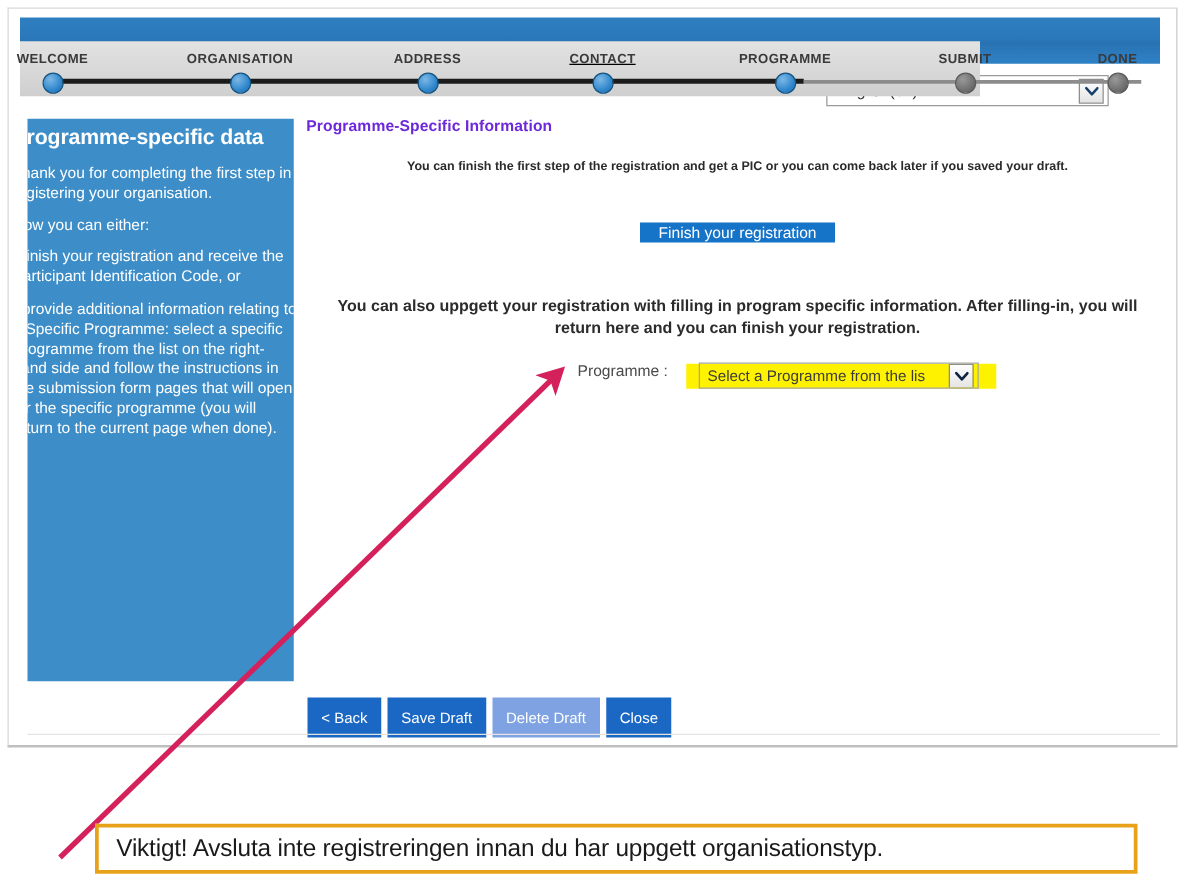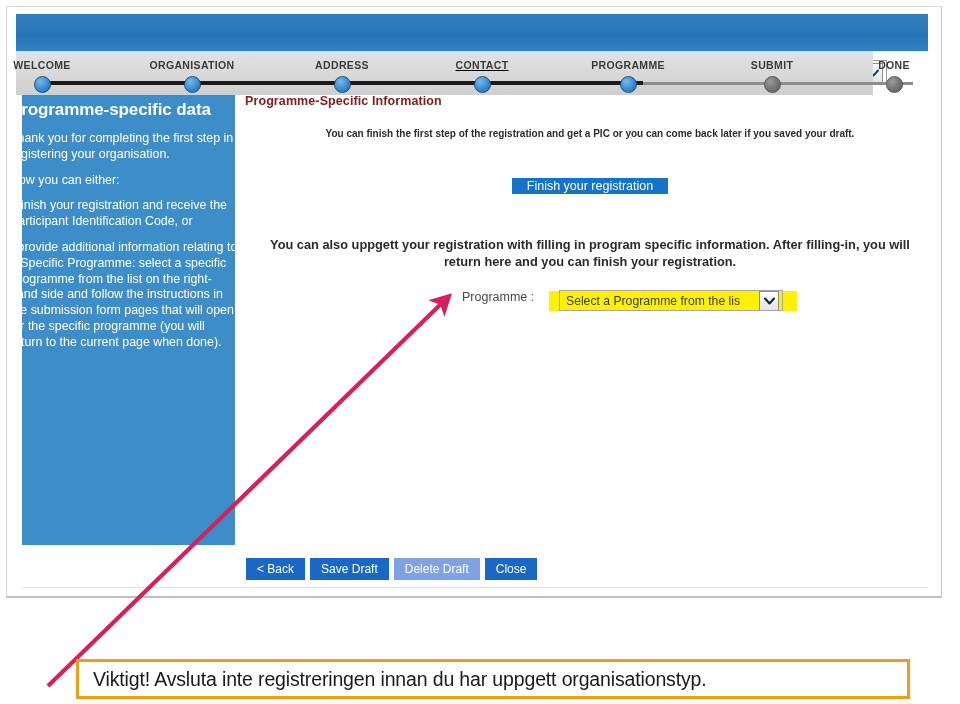--- a/index.html
+++ b/index.html
@@ -81,22 +81,22 @@
     align-items: center;
     justify-content: center;
     flex: 0 0 auto;
   }
   .sel-arrow-box svg { display: block; }
 
   
   #stepper {
     position: absolute;
     left: 9px;
-    top: 44px;
-    width: 857px;
+    top: 26px;
+    width: 768px;
     height: 44px;
     background: linear-gradient(to bottom,#e2e2e2 0%,#d7d7d7 60%,#cfcfcf 100%);
   }
   #step-line-done {
     position: absolute;
     left: 26px;
     top: 30px;
     height: 4px;
     width: 601px;
     background: #1b1b1b;
@@ -175,21 +175,21 @@
     margin: 10px 0 0 0;
   }
 
   
   #main-title {
     position: absolute;
     left: 238px;
     top: 87px;
     font-size: 12.5px;
     font-weight: bold;
-    color: #7f1d1d;
+    color: #6d28d9;
     letter-spacing: .1px;
   }
   #para-1 {
     position: absolute;
     left: 245px;
     top: 118px;
     width: 676px;
     text-align: center;
     font-size: 10px;
     font-weight: bold;
@@ -270,21 +270,21 @@
 
   
   #btn-bar {
     position: absolute;
     left: 239px;
     top: 551px;
     display: flex;
     gap: 5px;
   }
   .act-btn {
-    height: 22px;
+    height: 32px;
     padding: 0 11px;
     display: flex;
     align-items: center;
     justify-content: center;
     font-size: 12px;
     color: #ffffff;
     background: #1a68c4;
     border: none;
     white-space: nowrap;
     cursor: pointer;

